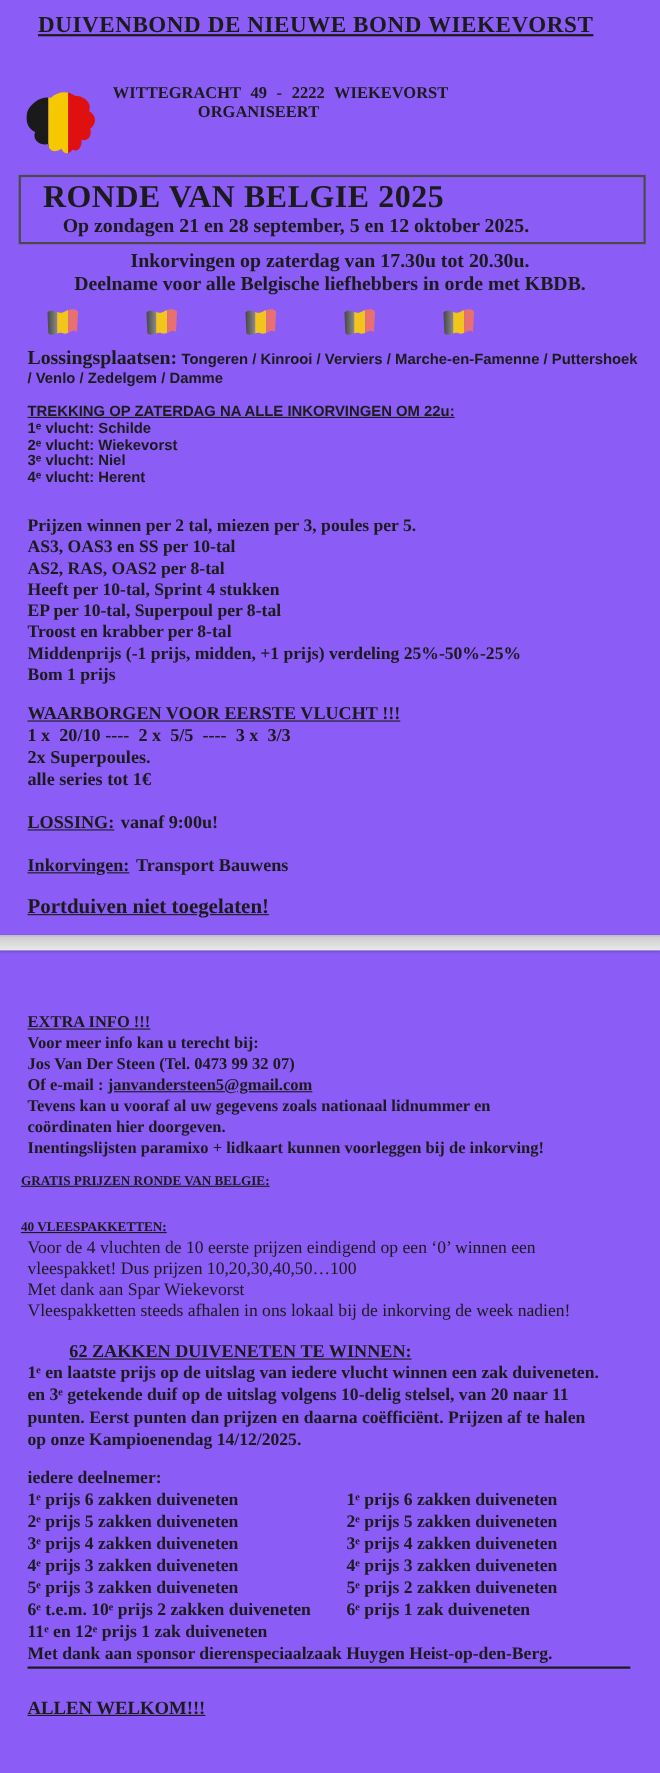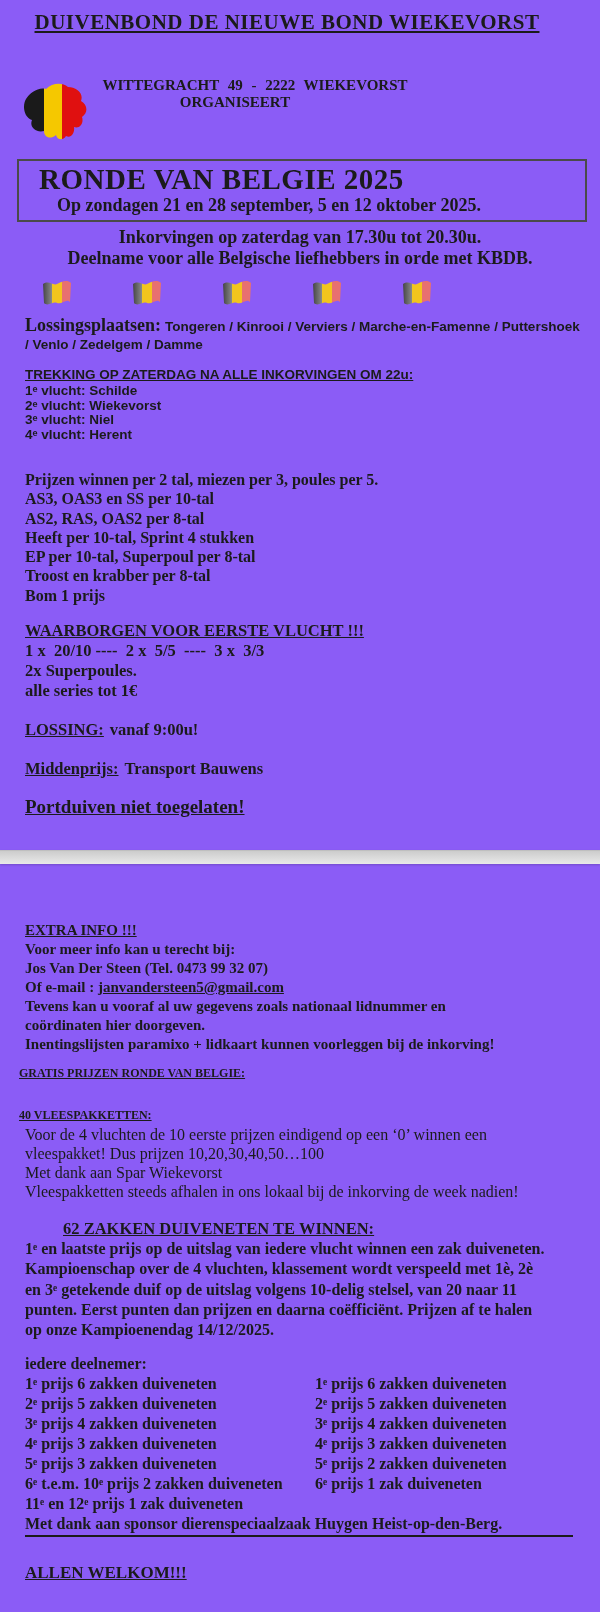--- a/index.html
+++ b/index.html
@@ -219,36 +219,37 @@
       <div class="trek-line">4ᵉ vlucht: Herent</div>
     </div>
 
     <div class="prizes">
       <div class="prize-line">Prijzen winnen per 2 tal, miezen per 3, poules per 5.</div>
       <div class="prize-line">AS3, OAS3 en SS per 10-tal</div>
       <div class="prize-line">AS2, RAS, OAS2 per 8-tal</div>
       <div class="prize-line">Heeft per 10-tal, Sprint 4 stukken</div>
       <div class="prize-line">EP per 10-tal, Superpoul per 8-tal</div>
       <div class="prize-line">Troost en krabber per 8-tal</div>
+      <div class="prize-line">Middenprijs (-1 prijs, midden, +1 prijs) verdeling 25%-50%-25%</div>
       <div class="prize-line">Bom 1 prijs</div>
     </div>
 
     <div class="waarborgen">
       <div class="section-head">WAARBORGEN VOOR EERSTE VLUCHT !!!</div>
       <div class="guarantee-line">1 x  20/10 ----  2 x  5/5  ----  3 x  3/3</div>
       <div class="guarantee-line">2x Superpoules.</div>
       <div class="guarantee-line">alle series tot 1€</div>
     </div>
 
     <div class="kv">
       <span class="u">LOSSING:</span><span class="val">vanaf 9:00u!</span>
     </div>
 
     <div class="kv">
-      <span class="u">Middenprijs:</span><span class="val">Transport Bauwens</span>
+      <span class="u">Inkorvingen:</span><span class="val">Transport Bauwens</span>
     </div>
 
     <div class="plain-note">Portduiven niet toegelaten!</div>
   </div>
 
   <div class="divider"></div>
 
   <div class="page page2">
 
     <div class="extra">
@@ -270,21 +271,20 @@
     <div class="meat-body">
       <div>Voor de 4 vluchten de 10 eerste prijzen eindigend op een ‘0’ winnen een</div>
       <div>vleespakket! Dus prijzen 10,20,30,40,50…100</div>
       <div>Met dank aan Spar Wiekevorst</div>
       <div>Vleespakketten steeds afhalen in ons lokaal bij de inkorving de week nadien!</div>
     </div>
 
     <div class="feed-head">62 ZAKKEN DUIVENETEN TE WINNEN:</div>
     <div class="feed-body">
       <div>1ᵉ en laatste prijs op de uitslag van iedere vlucht winnen een zak duiveneten.</div>
-      <div>Kampioenschap over de 4 vluchten, klassement wordt verspeeld met 1è, 2è</div>
       <div>en 3ᵉ  getekende duif op de uitslag volgens 10-delig stelsel, van 20 naar 11</div>
       <div>punten. Eerst punten dan prijzen en daarna coëfficiënt. Prijzen af te halen</div>
       <div>op onze Kampioenendag 14/12/2025.</div>
     </div>
 
     <div class="columns">
       <div class="col-left">
         <div class="col-line">iedere deelnemer:</div>
         <div class="col-line">1ᵉ prijs 6 zakken duiveneten</div>
         <div class="col-line">2ᵉ prijs 5 zakken duiveneten</div>

